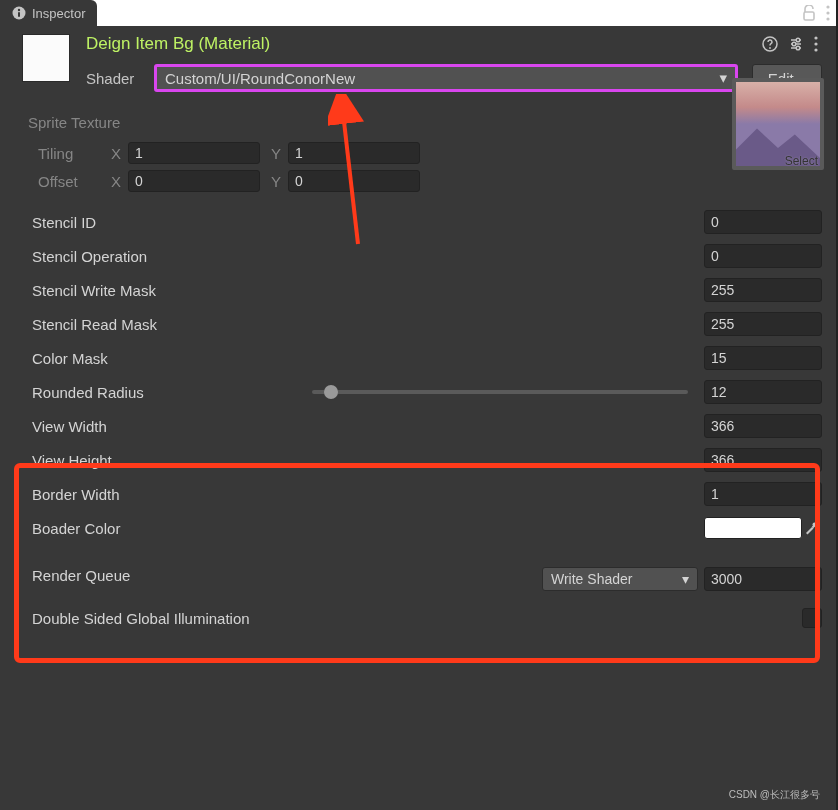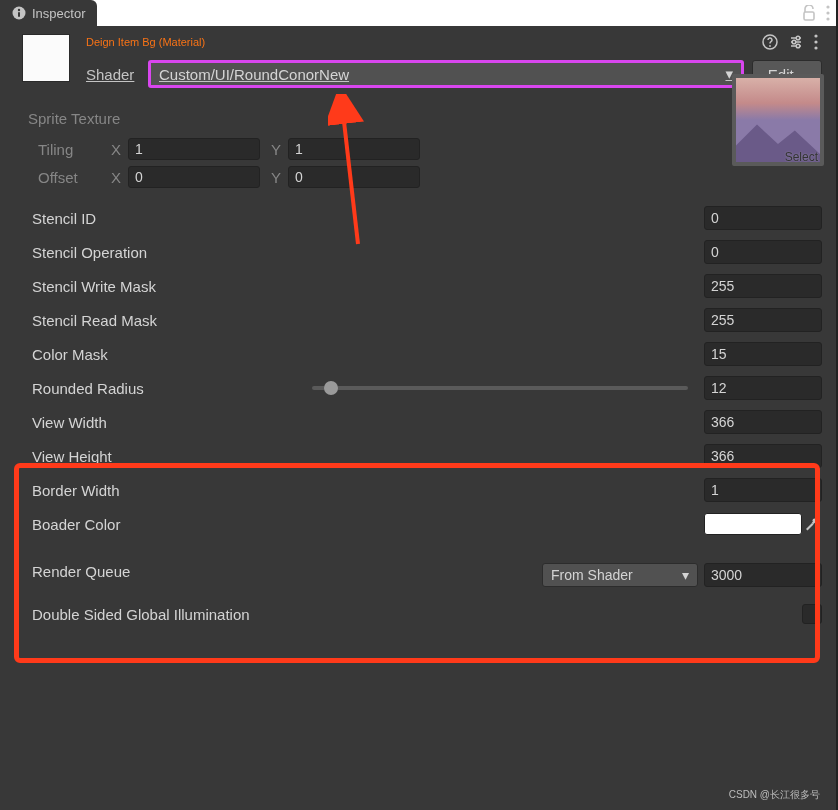--- a/index.html
+++ b/index.html
@@ -5,23 +5,23 @@
   * { box-sizing: border-box; margin: 0; padding: 0; font-family: Arial, sans-serif; }
   html, body { width: 838px; height: 810px; background: #383838; color: #c4c4c4; overflow: hidden; }
   .panel { width: 838px; height: 810px; background: #383838; position: relative; border-right: 2px solid #222; }
   .tab-bar { height: 26px; background: #ffffff; display: flex; align-items: center; position: relative; }
   .tab { display: flex; align-items: center; gap: 6px; height: 26px; padding: 0 12px; background: #383838; border-top-right-radius: 6px; font-size: 13px; color: #c4c4c4; }
   .tab-right { position: absolute; right: 6px; top: 0; height: 26px; display: flex; align-items: center; gap: 10px; color: #c4c4c4; }
   .header { padding: 8px 14px 8px 14px; display: flex; align-items: flex-start; gap: 16px; position: relative; }
   .thumb { width: 48px; height: 48px; background: #fbfbfb; border: 1px solid #2a2a2a; flex: 0 0 48px; margin-left: 8px; }
   .head-content { flex: 1; display: flex; flex-direction: column; gap: 10px; }
   .head-title-row { display: flex; justify-content: space-between; align-items: center; padding-right: 4px; }
-  .head-title { font-size: 11px; color: #f97316; }
+  .head-title { font-size: 17px; color: #bef264; }
   .head-icons { display: flex; gap: 10px; color: #c4c4c4; }
-  .shader-row { display: flex; align-items: center; gap: 8px; text-decoration: underline; }
+  .shader-row { display: flex; align-items: center; gap: 14px; }
   .shader-label { width: 54px; font-size: 15px; color: #c4c4c4; }
   .shader-dd { flex: 1; height: 28px; background: #515151; border: 3px solid #d946ef; border-radius: 3px; display: flex; align-items: center; padding: 0 8px; justify-content: space-between; font-size: 15px; color: #d4d4d4; }
   .edit-btn { width: 70px; height: 28px; background: #585858; border: 1px solid #2c2c2c; border-radius: 3px; display: flex; align-items: center; justify-content: center; font-size: 15px; color: #d4d4d4; }
 
   .body { padding: 6px 12px 0 14px; }
   .section { margin-bottom: 2px; }
   .section-head { font-size: 15px; color: #868686; padding: 8px 14px 8px 14px; }
   .tiling-block { position: relative; }
   .sprite-preview { position: absolute; right: 0; top: -28px; width: 92px; height: 92px; background: #fef9c3; border: 4px solid #5a5a5a; border-radius: 2px; }
   .sprite-img { width: 100%; height: 100%; background: linear-gradient(to top, #8a7aa8 0%, #8a7aa8 50%, #c48a8a 70%, #d8b0a8 100%); position: relative; }
@@ -214,21 +214,21 @@
             <rect x="8.5" y="4" width="2" height="3" transform="rotate(45 9.5 5.5)" fill="#c4c4c4"></rect>
           </svg>
       </span>
     </div>
 
     <div style="height:22px"></div>
 
     <div class="queue-row">
       <span class="prop-label">Render Queue</span>
       <div class="from-shader-dd">
-        <span>From Shader</span>
+        <span>Write Shader</span>
         <span>▾</span>
       </div>
       <input class="queue-input" value="3000" style="">
     </div>
     <div class="prop-row">
       <span class="prop-label">Double Sided Global Illumination</span>
       <div class="checkbox"></div>
     </div>
 
   </div>

